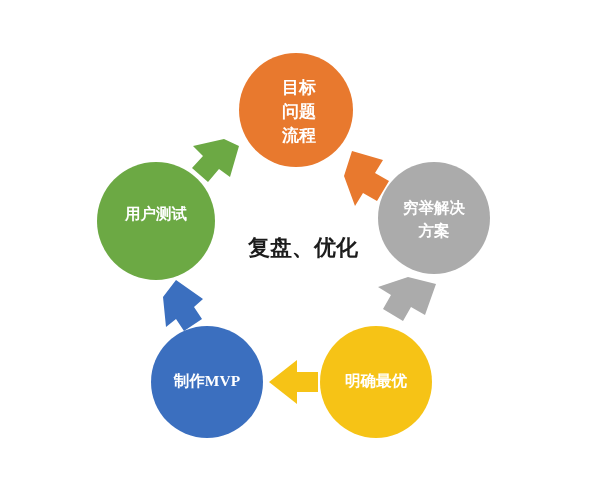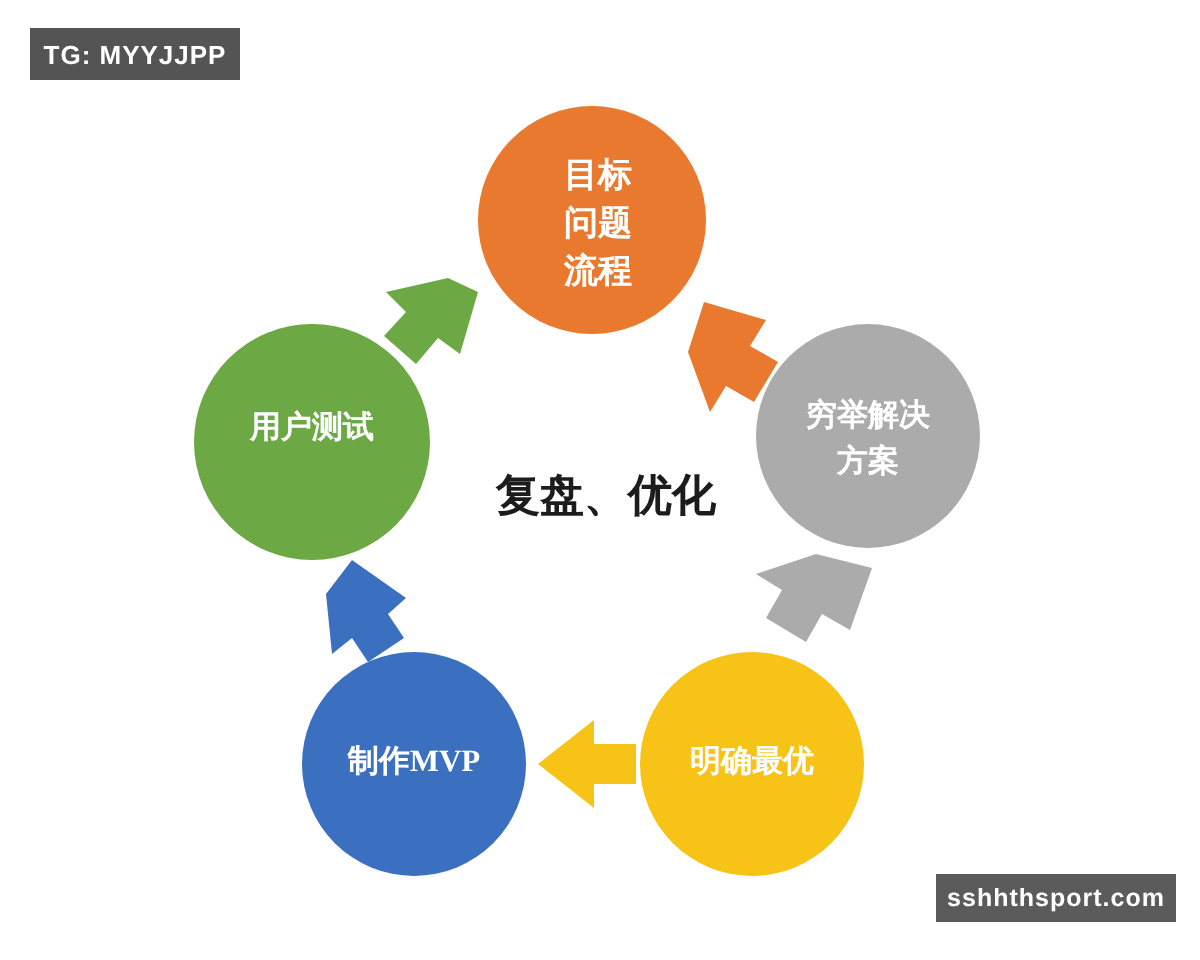--- a/index.html
+++ b/index.html
@@ -126,17 +126,15 @@
     </g>
 
     <g>
       <circle cx="156" cy="221" r="59" fill="#6CA944"></circle>
       <text class="node-label mid" x="156" y="215">用户测试</text>
     </g>
 
     <text class="center-label" x="303" y="250">复盘、优化</text>
   </svg>
 
-  <div class="badge" id="tg-badge">TG: MYYJJPP</div>
 
-  <div class="badge" id="site-badge">sshhthsport.com</div>
 
 </div>
 
 </body></html>

